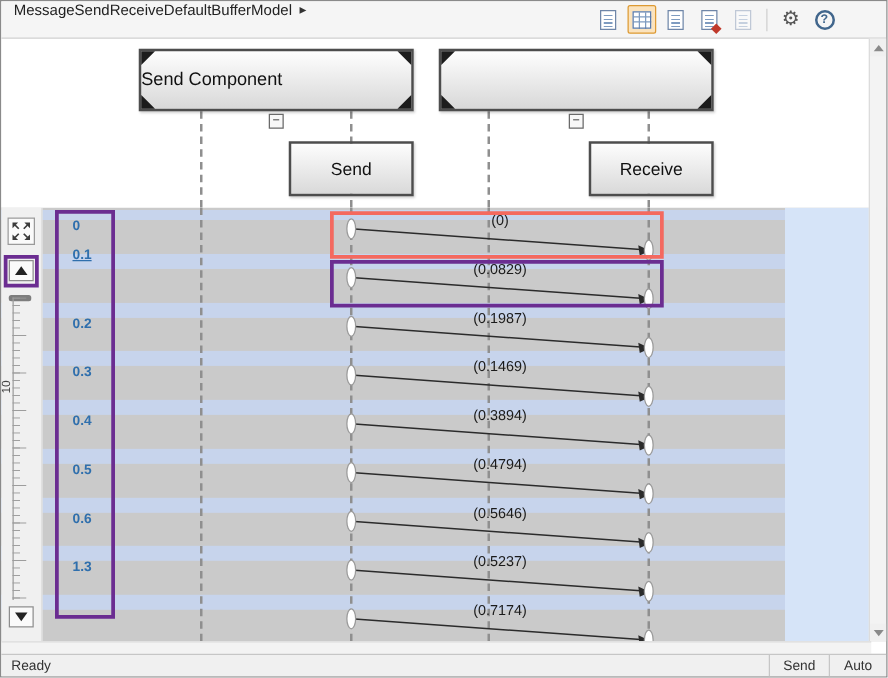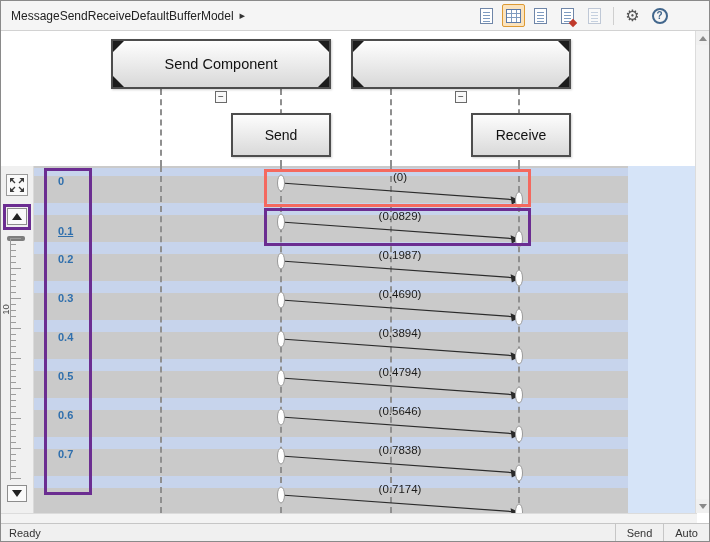--- a/index.html
+++ b/index.html
@@ -1,20 +1,20 @@
 <!DOCTYPE html>
 <html><head>
 <meta charset="utf-8">
 <style>
   *{box-sizing:border-box;margin:0;padding:0}
   body{font-family:"Liberation Sans",sans-serif;background:#fff}
   #app{position:relative;width:710px;height:542px;border:1px solid #8a8a8a;background:#fff;overflow:hidden}
 
   
-  #titlebar{position:absolute;left:0;top:0;width:100%;height:30px;background:#f5f5f5;border-bottom:1px solid #d2d2d2;display:flex;align-items:center;z-index:5}
+  #titlebar{position:absolute;left:0;top:0;width:100%;height:30px;background:#f5f5f5;border-bottom:1px solid #d2d2d2;display:flex;align-items:flex-start;z-index:5}
   .breadcrumb{margin-left:10px;font-size:12px;color:#222;cursor:pointer}
   .crumb-arrow{margin-left:6px;font-size:11px;color:#333}
   .tb-icons{position:absolute;right:38px;top:3px;display:flex;align-items:center;gap:4px}
   .tb-btn{width:23px;height:23px;border:1px solid transparent;border-radius:2px;display:flex;align-items:center;justify-content:center;background:transparent;cursor:pointer;position:relative;padding:0}
   .tb-btn.active{background:#fbe3bd;border-color:#dd9a33}
   .tb-btn.disabled{opacity:.4}
   .doc{width:13px;height:16px;background:#fff;border:1px solid #6f86a8;position:relative;display:block}
   .doc .dl{position:absolute;left:2px;right:2px;top:3px;height:10px;background:repeating-linear-gradient(180deg,#7e9bc0 0 1px,transparent 1px 3px)}
   .red-mark{position:absolute;right:-3px;bottom:-3px;width:6px;height:6px;background:#c0392b;transform:rotate(45deg)}
   .grid-ic{width:15px;height:14px;border:1px solid #5a79a8;display:block;background:
@@ -22,21 +22,21 @@
     linear-gradient(#7e9bc0 0 0) 0 7px/15px 1px no-repeat,
     linear-gradient(#7e9bc0 0 0) 4px 0/1px 14px no-repeat,
     linear-gradient(#7e9bc0 0 0) 9px 0/1px 14px no-repeat,#fff}
   .gear{font-size:16px;color:#555;line-height:1}
   .help-circle{width:16px;height:16px;border-radius:50%;border:2px solid #41668c;color:#41668c;font-weight:bold;font-size:10px;display:flex;align-items:center;justify-content:center}
   .tb-sep{width:1px;height:18px;background:#cfcfcf;margin:0 3px}
 
   
   #header{position:absolute;left:0;top:30px;width:100%;height:135px;background:#fff;z-index:3}
   .lifeline{position:absolute;width:0;border-left:2px dashed #8f8f8f}
-  .comp-box{position:absolute;width:220px;height:50px;border:2px solid #4d4d4d;background:linear-gradient(180deg,#fefefe,#d8d8d8);display:flex;align-items:center;justify-content:center;font-size:14.5px;color:#111;box-shadow:1px 1px 2px rgba(0,0,0,.18);cursor:pointer}
+  .comp-box{position:absolute;width:220px;height:50px;border:2px solid #4d4d4d;background:linear-gradient(180deg,#fefefe,#d8d8d8);display:flex;align-items:center;font-size:14.5px;color:#111;box-shadow:1px 1px 2px rgba(0,0,0,.18);cursor:pointer}
   .corner{position:absolute;width:0;height:0}
   .c-tl{left:0;top:0;border-top:11px solid #1c1c1c;border-right:11px solid transparent}
   .c-tr{right:0;top:0;border-top:11px solid #1c1c1c;border-left:11px solid transparent}
   .c-bl{left:0;bottom:0;border-bottom:11px solid #1c1c1c;border-right:11px solid transparent}
   .c-br{right:0;bottom:0;border-bottom:11px solid #1c1c1c;border-left:11px solid transparent}
   .blk-box{position:absolute;width:100px;height:44px;border:2px solid #4d4d4d;background:linear-gradient(180deg,#fdfdfd,#d9d9d9);display:flex;align-items:center;justify-content:center;font-size:14px;color:#111;box-shadow:1px 1px 2px rgba(0,0,0,.18);cursor:pointer}
   .collapse{position:absolute;width:12px;height:12px;background:#f8f8f8;border:1px solid #6a6a6a;font-size:10px;line-height:9px;text-align:center;color:#333;cursor:pointer}
 
   
   #diagram{position:absolute;left:0;top:165px;width:100%;height:347px;overflow:hidden;z-index:1;
@@ -159,27 +159,27 @@
   <div id="diagram">
     <div class="right-panel"></div>
 
     <div class="lifeline" style="left:159px;top:0;height:347px"></div>
     <div class="lifeline" style="left:279px;top:0;height:347px"></div>
     <div class="lifeline" style="left:389px;top:0;height:347px"></div>
     <div class="lifeline" style="left:517px;top:0;height:347px"></div>
 
     <div style="position:absolute;left:0;top:0;width:95px;height:100%">
         <div class="time-label" style="top: 9px;">0</div>
-        <div class="time-label" style="top: 59px; text-decoration: underline;">0.1</div>
+        <div class="time-label" style="top: 32px; text-decoration: underline;">0.1</div>
         <div class="time-label" style="top: 87px;">0.2</div>
         <div class="time-label" style="top: 126px;">0.3</div>
         <div class="time-label" style="top: 165px;">0.4</div>
         <div class="time-label" style="top: 204px;">0.5</div>
         <div class="time-label" style="top: 243px;">0.6</div>
-        <div class="time-label" style="top: 282px;">0.7</div>
+        <div class="time-label" style="top: 282px;">1.3</div>
       </div>
     <div style="position:absolute;left:0;top:0;width:100%;height:100%">
         <div class="msg-row" style="top: 17px;">
           <div class="msg-label">(0)</div>
           <svg width="252" height="40">
             <line x1="4" y1="11" x2="241" y2="28" stroke="#2b2b2b" stroke-width="1.2"></line>
             <polygon points="243,28.5 233.6,24.2 234.8,32.4" fill="#2b2b2b"></polygon>
             <ellipse cx="4" cy="11" rx="3.5" ry="8" fill="#ffffff" stroke="#9a9a9a" stroke-width="1"></ellipse>
             <ellipse cx="242" cy="28" rx="3.5" ry="8" fill="#ffffff" stroke="#9a9a9a" stroke-width="1"></ellipse>
           </svg>
@@ -196,21 +196,21 @@
         <div class="msg-row" style="top: 95px;">
           <div class="msg-label">(0.1987)</div>
           <svg width="252" height="40">
             <line x1="4" y1="11" x2="241" y2="28" stroke="#2b2b2b" stroke-width="1.2"></line>
             <polygon points="243,28.5 233.6,24.2 234.8,32.4" fill="#2b2b2b"></polygon>
             <ellipse cx="4" cy="11" rx="3.5" ry="8" fill="#ffffff" stroke="#9a9a9a" stroke-width="1"></ellipse>
             <ellipse cx="242" cy="28" rx="3.5" ry="8" fill="#ffffff" stroke="#9a9a9a" stroke-width="1"></ellipse>
           </svg>
         </div>
         <div class="msg-row" style="top: 134px;">
-          <div class="msg-label">(0.4690)</div>
+          <div class="msg-label">(0.1469)</div>
           <svg width="252" height="40">
             <line x1="4" y1="11" x2="241" y2="28" stroke="#2b2b2b" stroke-width="1.2"></line>
             <polygon points="243,28.5 233.6,24.2 234.8,32.4" fill="#2b2b2b"></polygon>
             <ellipse cx="4" cy="11" rx="3.5" ry="8" fill="#ffffff" stroke="#9a9a9a" stroke-width="1"></ellipse>
             <ellipse cx="242" cy="28" rx="3.5" ry="8" fill="#ffffff" stroke="#9a9a9a" stroke-width="1"></ellipse>
           </svg>
         </div>
         <div class="msg-row" style="top: 173px;">
           <div class="msg-label">(0.3894)</div>
           <svg width="252" height="40">
@@ -232,21 +232,21 @@
         <div class="msg-row" style="top: 251px;">
           <div class="msg-label">(0.5646)</div>
           <svg width="252" height="40">
             <line x1="4" y1="11" x2="241" y2="28" stroke="#2b2b2b" stroke-width="1.2"></line>
             <polygon points="243,28.5 233.6,24.2 234.8,32.4" fill="#2b2b2b"></polygon>
             <ellipse cx="4" cy="11" rx="3.5" ry="8" fill="#ffffff" stroke="#9a9a9a" stroke-width="1"></ellipse>
             <ellipse cx="242" cy="28" rx="3.5" ry="8" fill="#ffffff" stroke="#9a9a9a" stroke-width="1"></ellipse>
           </svg>
         </div>
         <div class="msg-row" style="top: 290px;">
-          <div class="msg-label">(0.7838)</div>
+          <div class="msg-label">(0.5237)</div>
           <svg width="252" height="40">
             <line x1="4" y1="11" x2="241" y2="28" stroke="#2b2b2b" stroke-width="1.2"></line>
             <polygon points="243,28.5 233.6,24.2 234.8,32.4" fill="#2b2b2b"></polygon>
             <ellipse cx="4" cy="11" rx="3.5" ry="8" fill="#ffffff" stroke="#9a9a9a" stroke-width="1"></ellipse>
             <ellipse cx="242" cy="28" rx="3.5" ry="8" fill="#ffffff" stroke="#9a9a9a" stroke-width="1"></ellipse>
           </svg>
         </div>
         <div class="msg-row" style="top: 329px;">
           <div class="msg-label">(0.7174)</div>
           <svg width="252" height="40">

